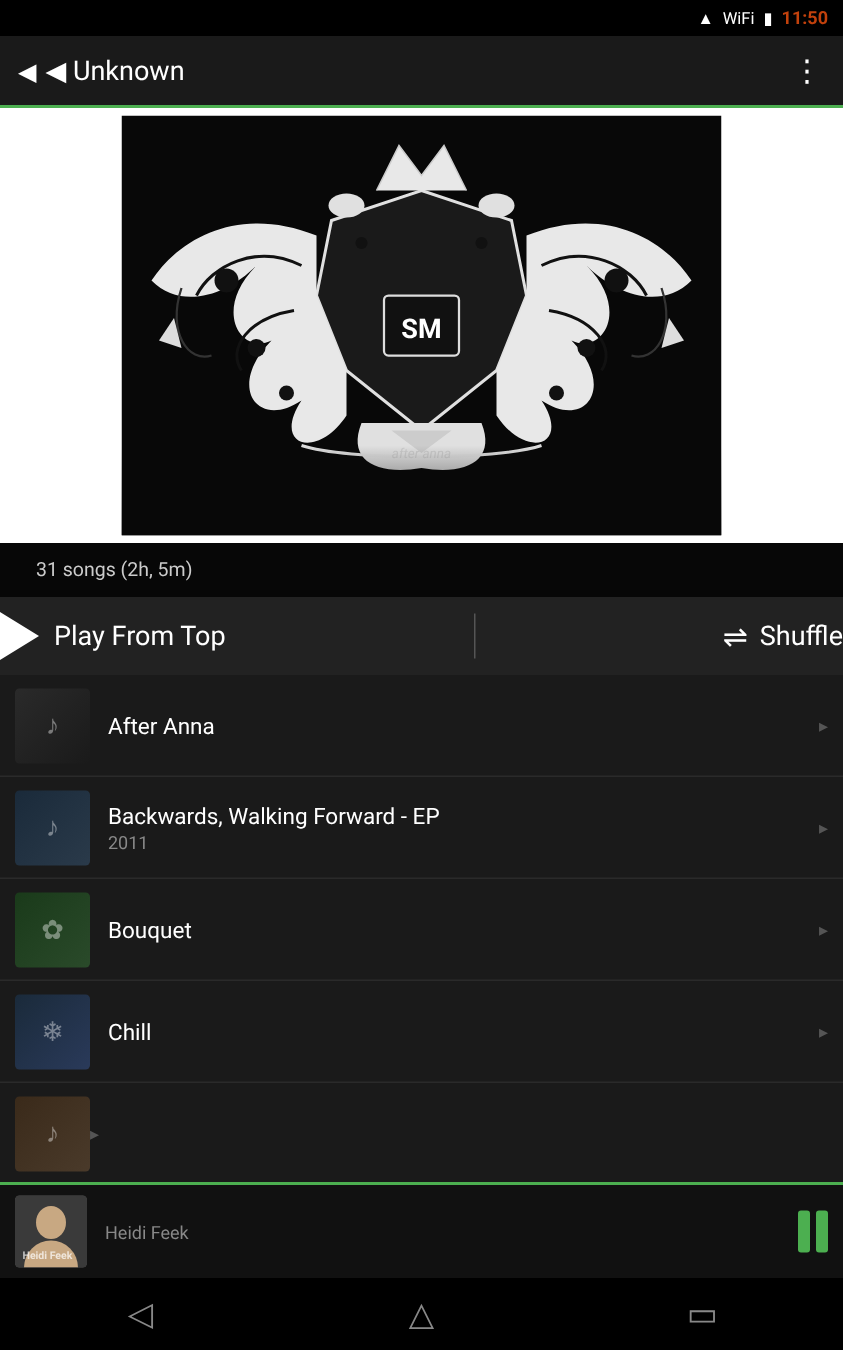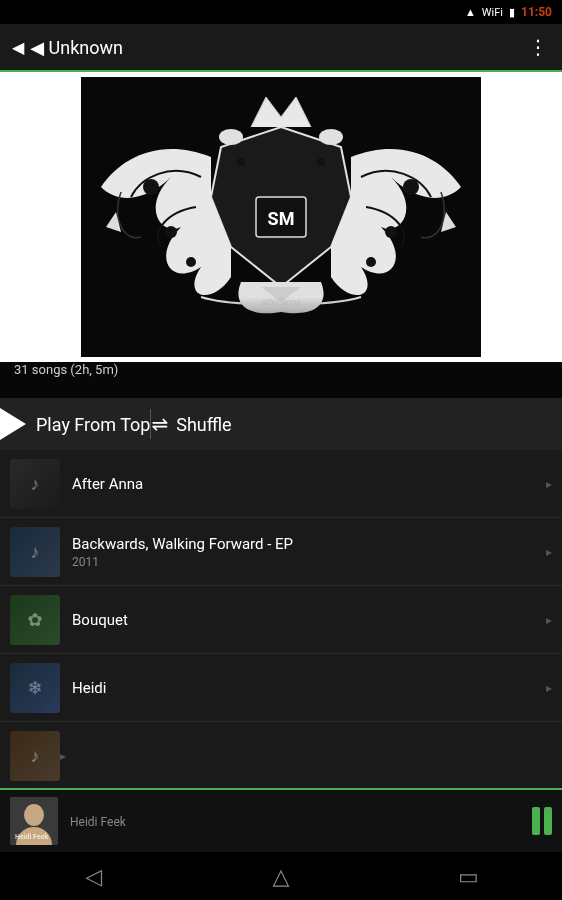--- a/index.html
+++ b/index.html
@@ -87,35 +87,36 @@
       justify-content: center;
       position: relative;
     }
 
     
     .songs-bar {
       width: 100%;
       height: 36px;
       background: rgba(0,0,0,0.7);
       display: flex;
-      padding: 0 14px;
+      align-items: center;
+      padding: 0 24px;
     }
     .songs-count {
       color: #ccc;
       font-size: 13px;
     }
 
     
     .play-controls {
       width: 100%;
       height: 52px;
       background: #222;
       display: flex;
       align-items: center;
-      justify-content: flex-start;
+      justify-content: space-between;
     }
     .play-btn {
       display: flex;
       align-items: center;
       gap: 10px;
       cursor: pointer;
     }
     .play-triangle {
       width: 0;
       height: 0;
@@ -410,21 +411,21 @@
       <div class="song-title">Bouquet</div>
     </div>
     <span class="song-arrow">▸</span>
   </div>
 
   <div class="song-item">
     <div class="song-thumb thumb-chill">
       <span class="thumb-icon">❄</span>
     </div>
     <div class="song-info">
-      <div class="song-title">Heidi</div>
+      <div class="song-title">Chill</div>
     </div>
     <span class="song-arrow">▸</span>
   </div>
 
   <div class="song-item">
     <div class="song-thumb thumb-chyeah">
       <span class="thumb-icon">♪</span>
     </div>
     <span class="song-arrow">▸</span>
   </div>

